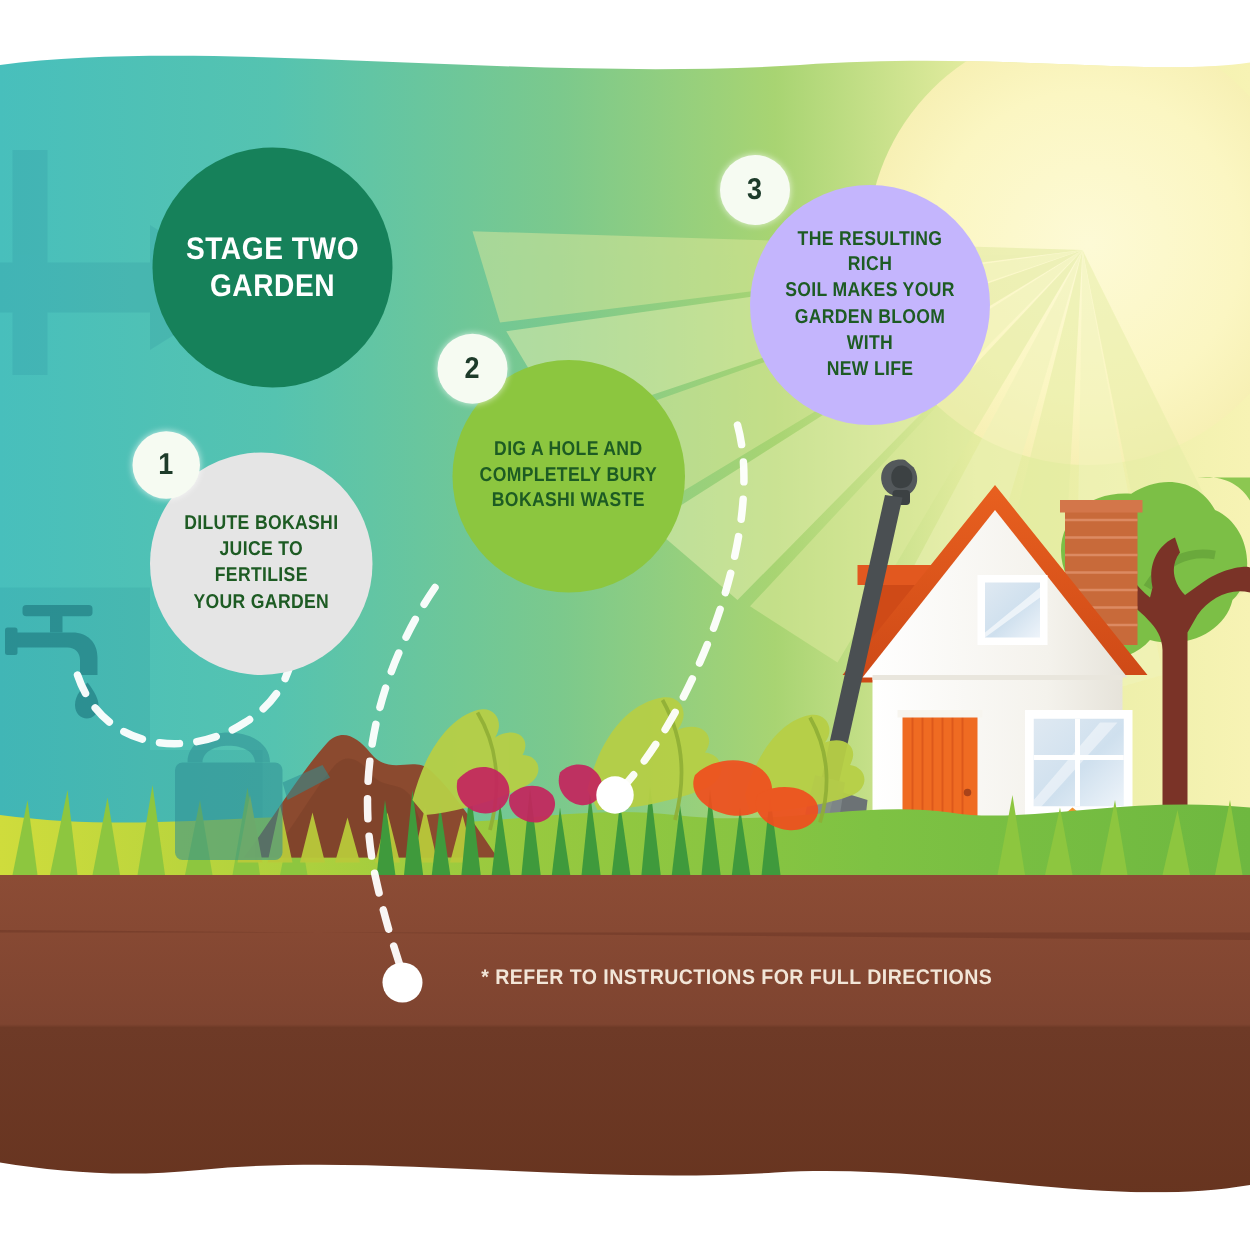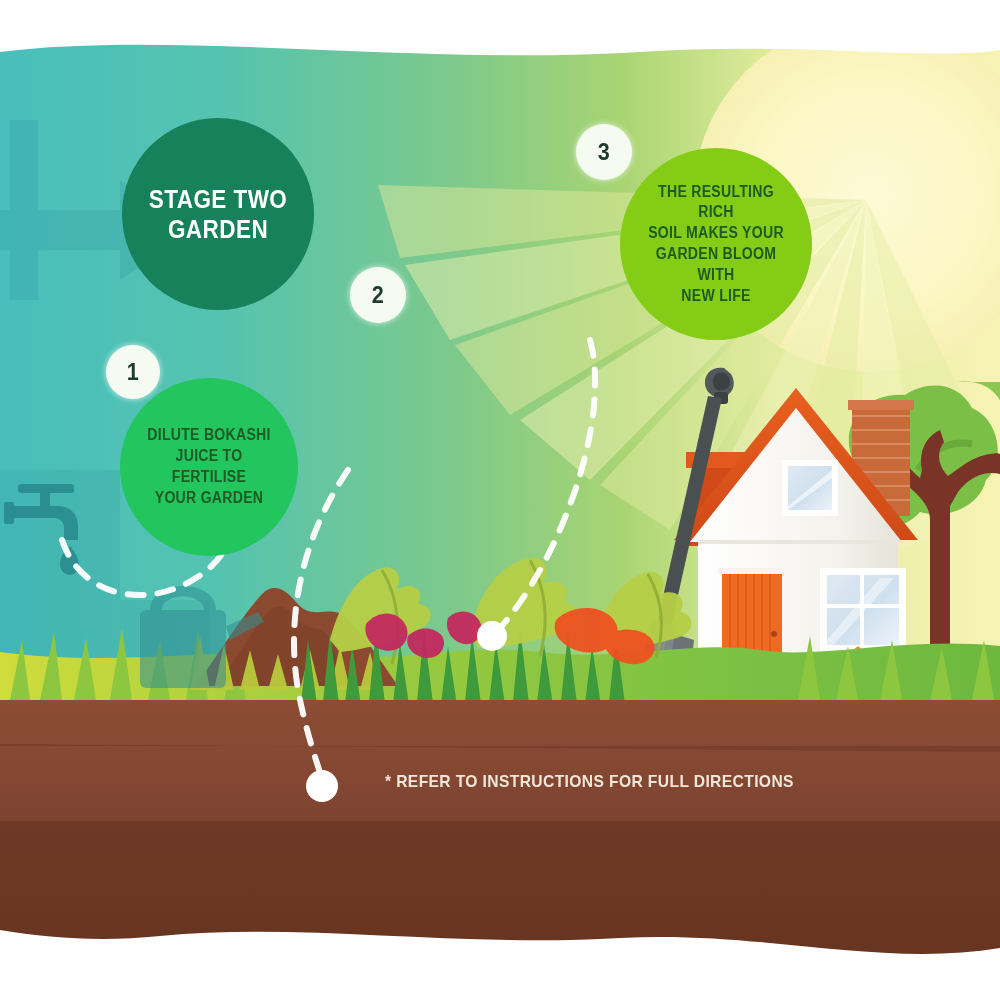--- a/index.html
+++ b/index.html
@@ -21,23 +21,23 @@
     font-family:"Liberation Sans Narrow","Liberation Sans",sans-serif;
   }
 
   .step{background:#8cc63f;}
   .step .txt{
     color:#1d5b23;font-size:16px;line-height:1.30;font-weight:700;letter-spacing:.3px;
     transform:scaleX(.88);padding:0 8px;
     font-family:"Liberation Sans Narrow","Liberation Sans",sans-serif;
   }
 
-  .step1{left:120px;top:378px;width:178px;height:178px;background:#22c55e;}
+  .step1{left:120px;top:362px;width:178px;height:178px;background:#e5e5e5;}
   .step2{left:362px;top:288px;width:186px;height:186px;background:#8cc63f;}
-  .step3{left:620px;top:148px;width:192px;height:192px;background:#84cc16;}
+  .step3{left:600px;top:148px;width:192px;height:192px;background:#c4b5fd;}
 
   .numdot{
     position:absolute;border-radius:50%;
     background:#f6fbf2;
     display:flex;align-items:center;justify-content:center;
     box-shadow:0 0 6px rgba(255,255,255,.75);
   }
   .numdot span{
     color:#1d3b2a;font-weight:700;font-size:24px;line-height:1;
     transform:scaleX(.9);
@@ -368,20 +368,27 @@
       <div class="txt">
         <div>DILUTE BOKASHI</div>
         <div>JUICE TO FERTILISE</div>
         <div>YOUR GARDEN</div>
       </div>
     </div>
     <div class="numdot n1">
       <span>1</span>
     </div>
 
+    <div class="circle step step2">
+      <div class="txt">
+        <div>DIG A HOLE AND</div>
+        <div>COMPLETELY BURY</div>
+        <div>BOKASHI WASTE</div>
+      </div>
+    </div>
     <div class="numdot n2">
       <span>2</span>
     </div>
 
     <div class="circle step step3">
       <div class="txt">
         <div>THE RESULTING RICH</div>
         <div>SOIL MAKES YOUR</div>
         <div>GARDEN BLOOM WITH</div>
         <div>NEW LIFE</div>

